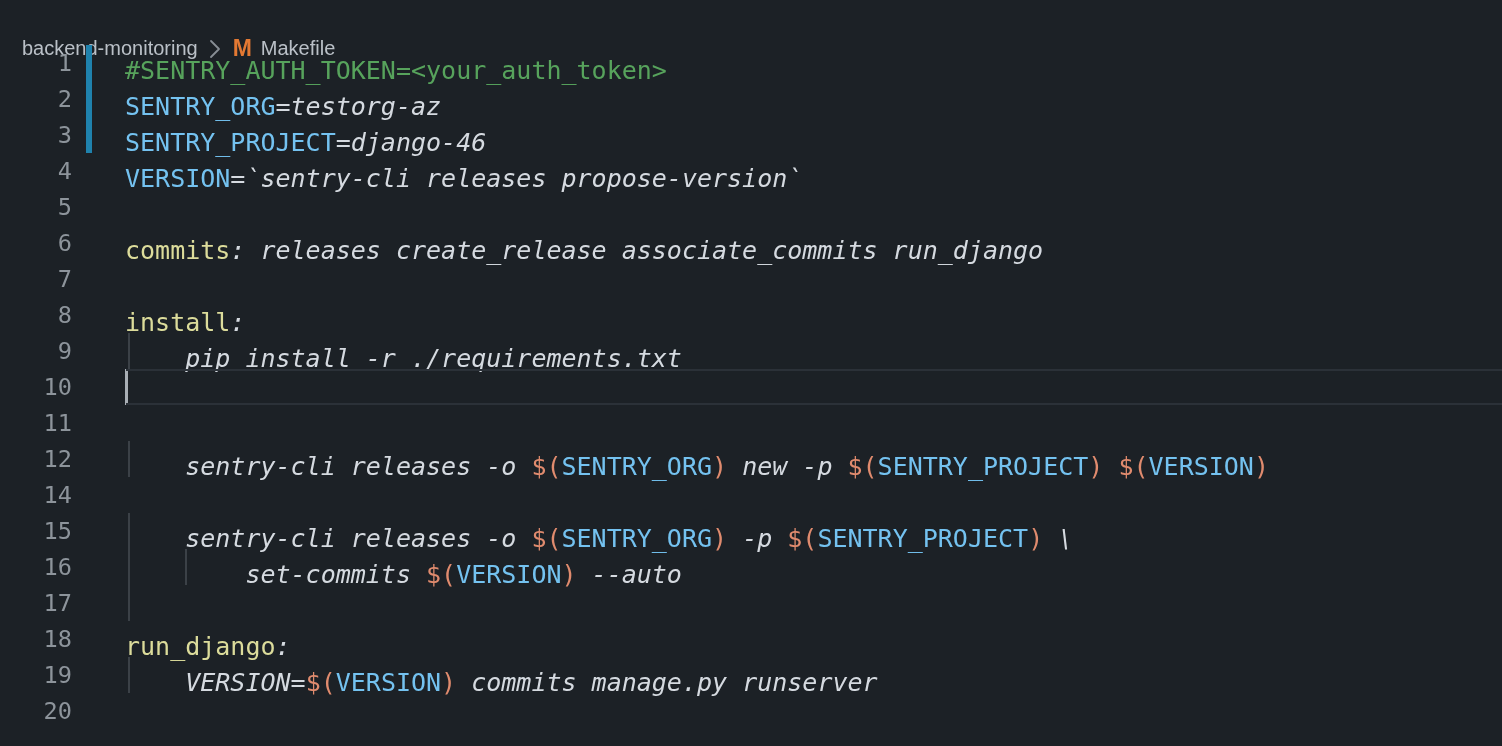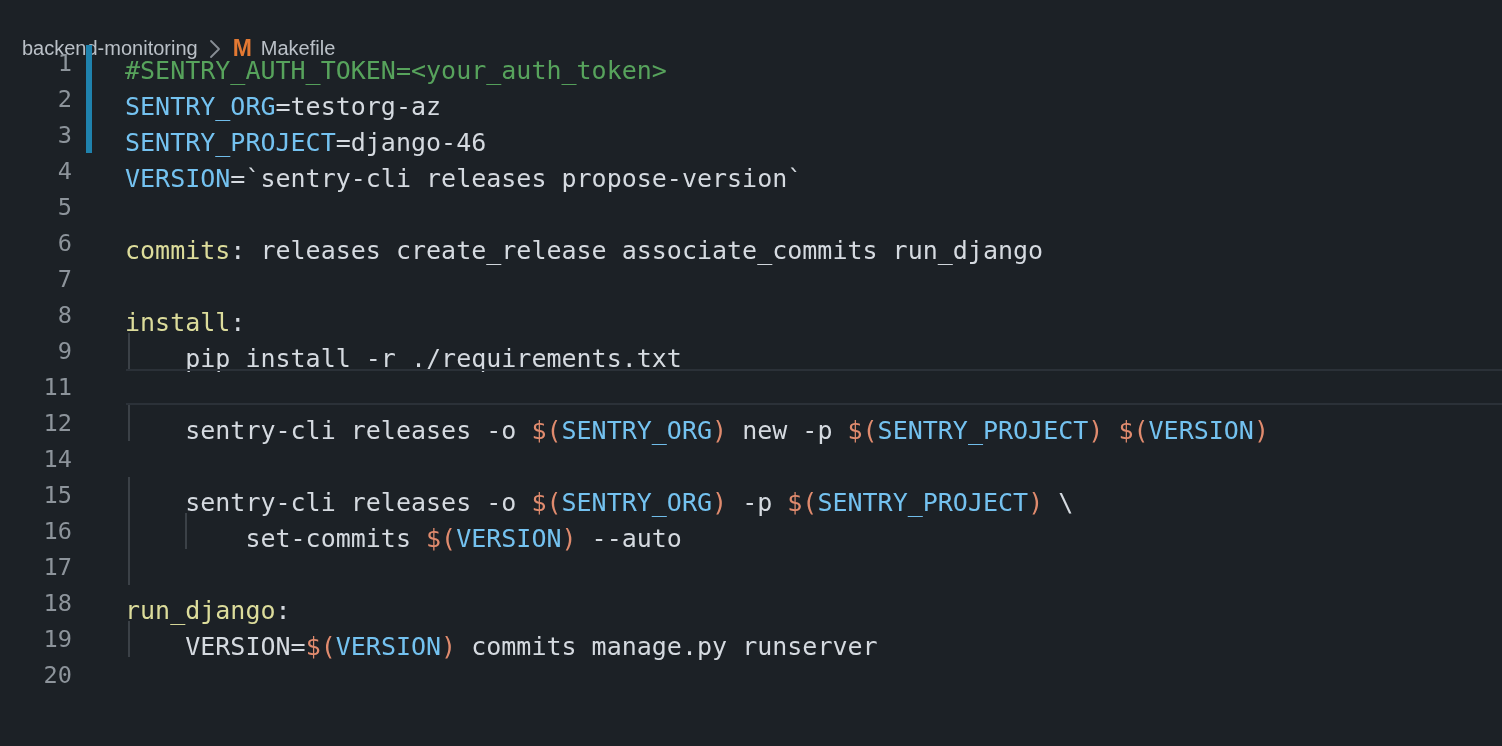--- a/index.html
+++ b/index.html
@@ -21,21 +21,21 @@
     color:var(--line-number,#8d949b); }
   .content { position:absolute; left:125px; top:0; white-space:pre; font-size:25px; line-height:36px;margin-top:8px; }
   .guide { position:absolute; top:0; width:2px; height:36px; background:var(--indent-guide,#3b4147); }
   .cursor { position:absolute; left:125px; top:0; width:2.5px; height:36px; background:var(--cursor,#a9afb5); }
 
   .modified-bar { position:absolute; left:86px; width:6px; background:var(--modified-gutter,#1f82ad); }
   .active-overlay { position:absolute; left:126px; right:0; height:36px;
     border-top:2px solid var(--active-line-border,#2b3138);
     border-bottom:2px solid var(--active-line-border,#2b3138); pointer-events:none; }
 
-  .tok-text        { color:var(--text,#d5dae0); }
+  .tok-text        { color:var(--text,#d5dae0);font-style:italic; }
   .tok-comment     { color:var(--comment,#57a35c); }
   .tok-variable    { color:var(--variable,#74c2f0); }
   .tok-target      { color:var(--target,#dcdc9b); }
   .tok-punctuation { color:var(--punctuation,#e08b6e); }
 </style>
 </head>
 <body>
 
 <div class="ide">
 
@@ -84,20 +84,25 @@
       <div class="line">
         <span class="ln">8</span>
         <span class="content"><span class="tok-target">install</span><span class="tok-text">:</span></span>
       </div>
       <div class="line">
         <span class="ln">9</span>
         <span class="guide" style="left: 128px;"></span>
         <span class="content"><span class="tok-text">    pip install -r ./requirements.txt</span></span>
       </div>
       <div class="line">
+        <span class="ln">10</span>
+        <span class="cursor"></span>
+        <span class="content"></span>
+      </div>
+      <div class="line">
         <span class="ln">11</span>
       </div>
       <div class="line">
         <span class="ln">12</span>
         <span class="guide" style="left: 128px;"></span>
         <span class="content"><span class="tok-text">    sentry-cli releases -o </span><span class="tok-punctuation">$(</span><span class="tok-variable">SENTRY_ORG</span><span class="tok-punctuation">)</span><span class="tok-text"> new -p </span><span class="tok-punctuation">$(</span><span class="tok-variable">SENTRY_PROJECT</span><span class="tok-punctuation">)</span><span class="tok-text"> </span><span class="tok-punctuation">$(</span><span class="tok-variable">VERSION</span><span class="tok-punctuation">)</span></span>
       </div>
       <div class="line">
         <span class="ln">14</span>
       </div>

